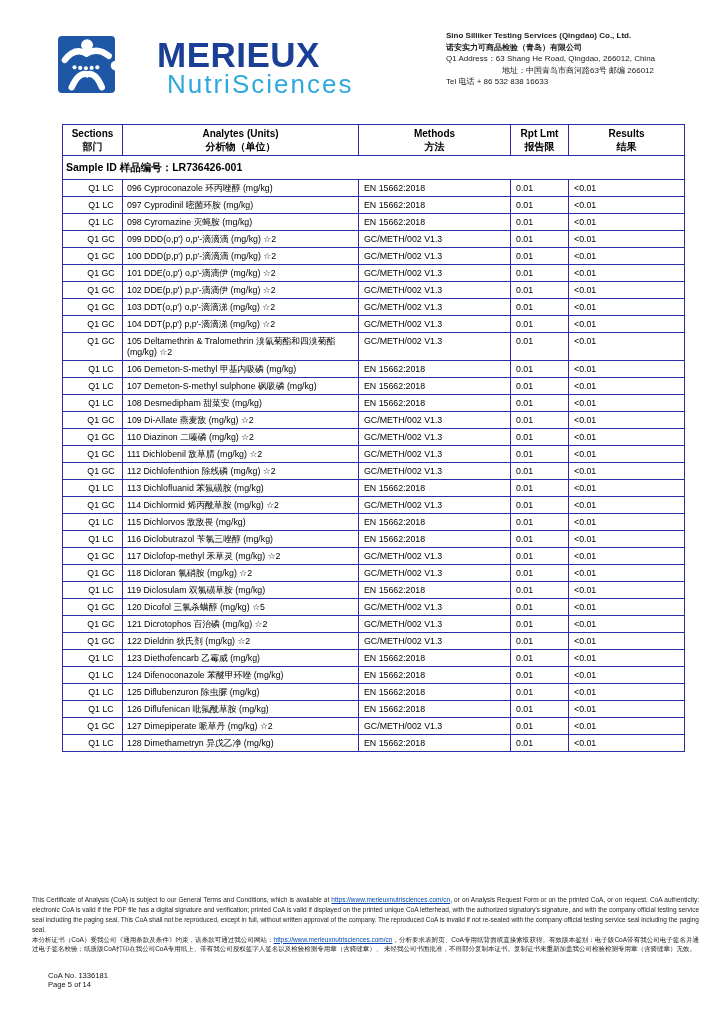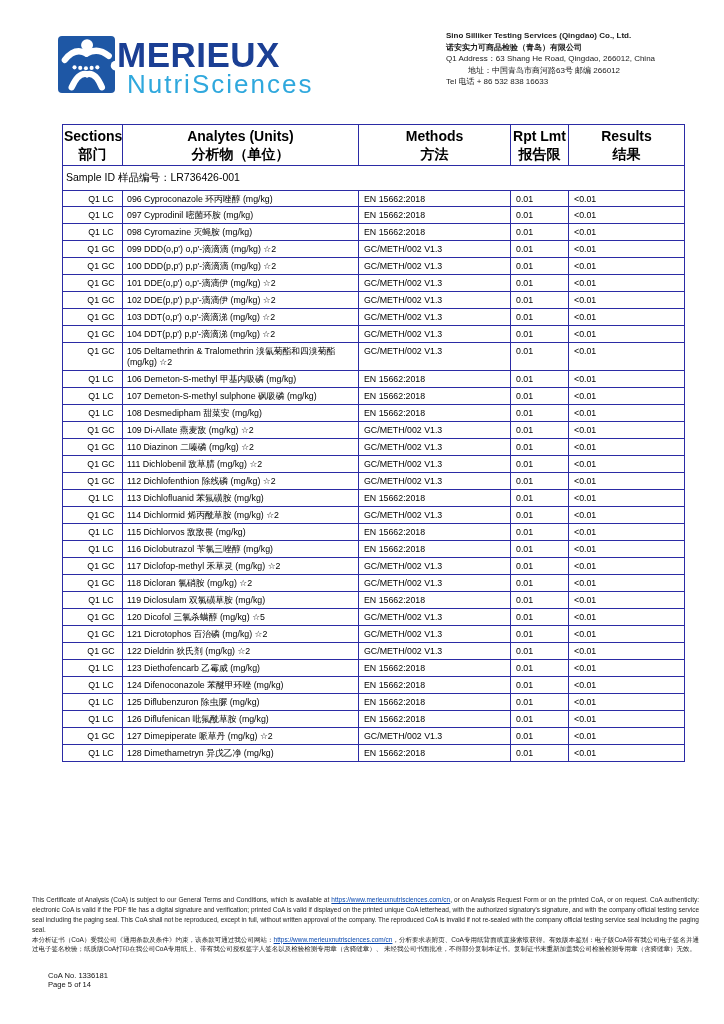--- a/index.html
+++ b/index.html
@@ -2,33 +2,33 @@
 <html><head>
 <meta charset="utf-8">
 <style>
   html,body{margin:0;padding:0;}
   body{
     width:724px;height:1024px;background:#ffffff;position:relative;
     font-family:"Liberation Sans", sans-serif;color:#000;overflow:hidden;
   }
   
   .header{position:absolute;top:36px;left:58px;right:36px;display:flex;justify-content:space-between;}
-  .logo-wrap{display:flex;align-items:flex-start;}
+  .logo-wrap{display:flex;align-items:flex-start;gap:40px;}
   .logo-square{width:57px;height:57px;flex:0 0 auto;}
   .brand{margin-left:2px;margin-top:2px;}
   .brand-top{font-weight:bold;font-size:35px;line-height:33px;letter-spacing:.5px;color:#1b3f94;}
   .brand-bottom{font-size:26px;line-height:26px;letter-spacing:2px;color:#2fa8dd;margin-left:10px;}
   .company{width:242px;font-size:8px;line-height:11.5px;color:#1a1a1a;margin-top:-6px;}
   .company .b{font-weight:bold;}
-  .company .indent{padding-left:22px;}
+  .company .indent{padding-left:22px;text-align:center;}
   
   table{position:absolute;top:124px;left:62px;width:622px;border-collapse:collapse;table-layout:fixed;}
   th,td{border:1.5px solid #2b2ba5;overflow:hidden;}
-  thead th{font-size:14px;font-weight:bold;padding:2px 1px;text-align:center;line-height:1.3;}
-  .sample-row td{font-size:10.5px;font-weight:normal;padding:5px 3px;}
+  thead th{font-size:10px;font-weight:bold;padding:2px 1px;text-align:center;line-height:1.3;}
+  .sample-row td{font-size:10.5px;font-weight:bold;padding:5px 3px;}
   .suite-row td{font-size:9.4px;font-weight:bold;padding:3px 3px;line-height:1.4;}
   tbody td{font-size:8.8px;padding:3px 3px 2px 3px;vertical-align:top;line-height:1.25;}
   td.c-section{text-align:center;padding-left:18px;padding-right:1px;}
   td.c-analyte{padding-left:4px;}
   td.c-method{padding-left:5px;margin-top:48px;}
   td.c-rpt{padding-left:5px;}
   td.c-result{padding-left:5px;}
   
   .footer{position:absolute;top:895px;left:32px;right:25px;font-size:6.5px;line-height:1.52;color:#222;text-align:justify;}
   .footer p{margin:0;}

